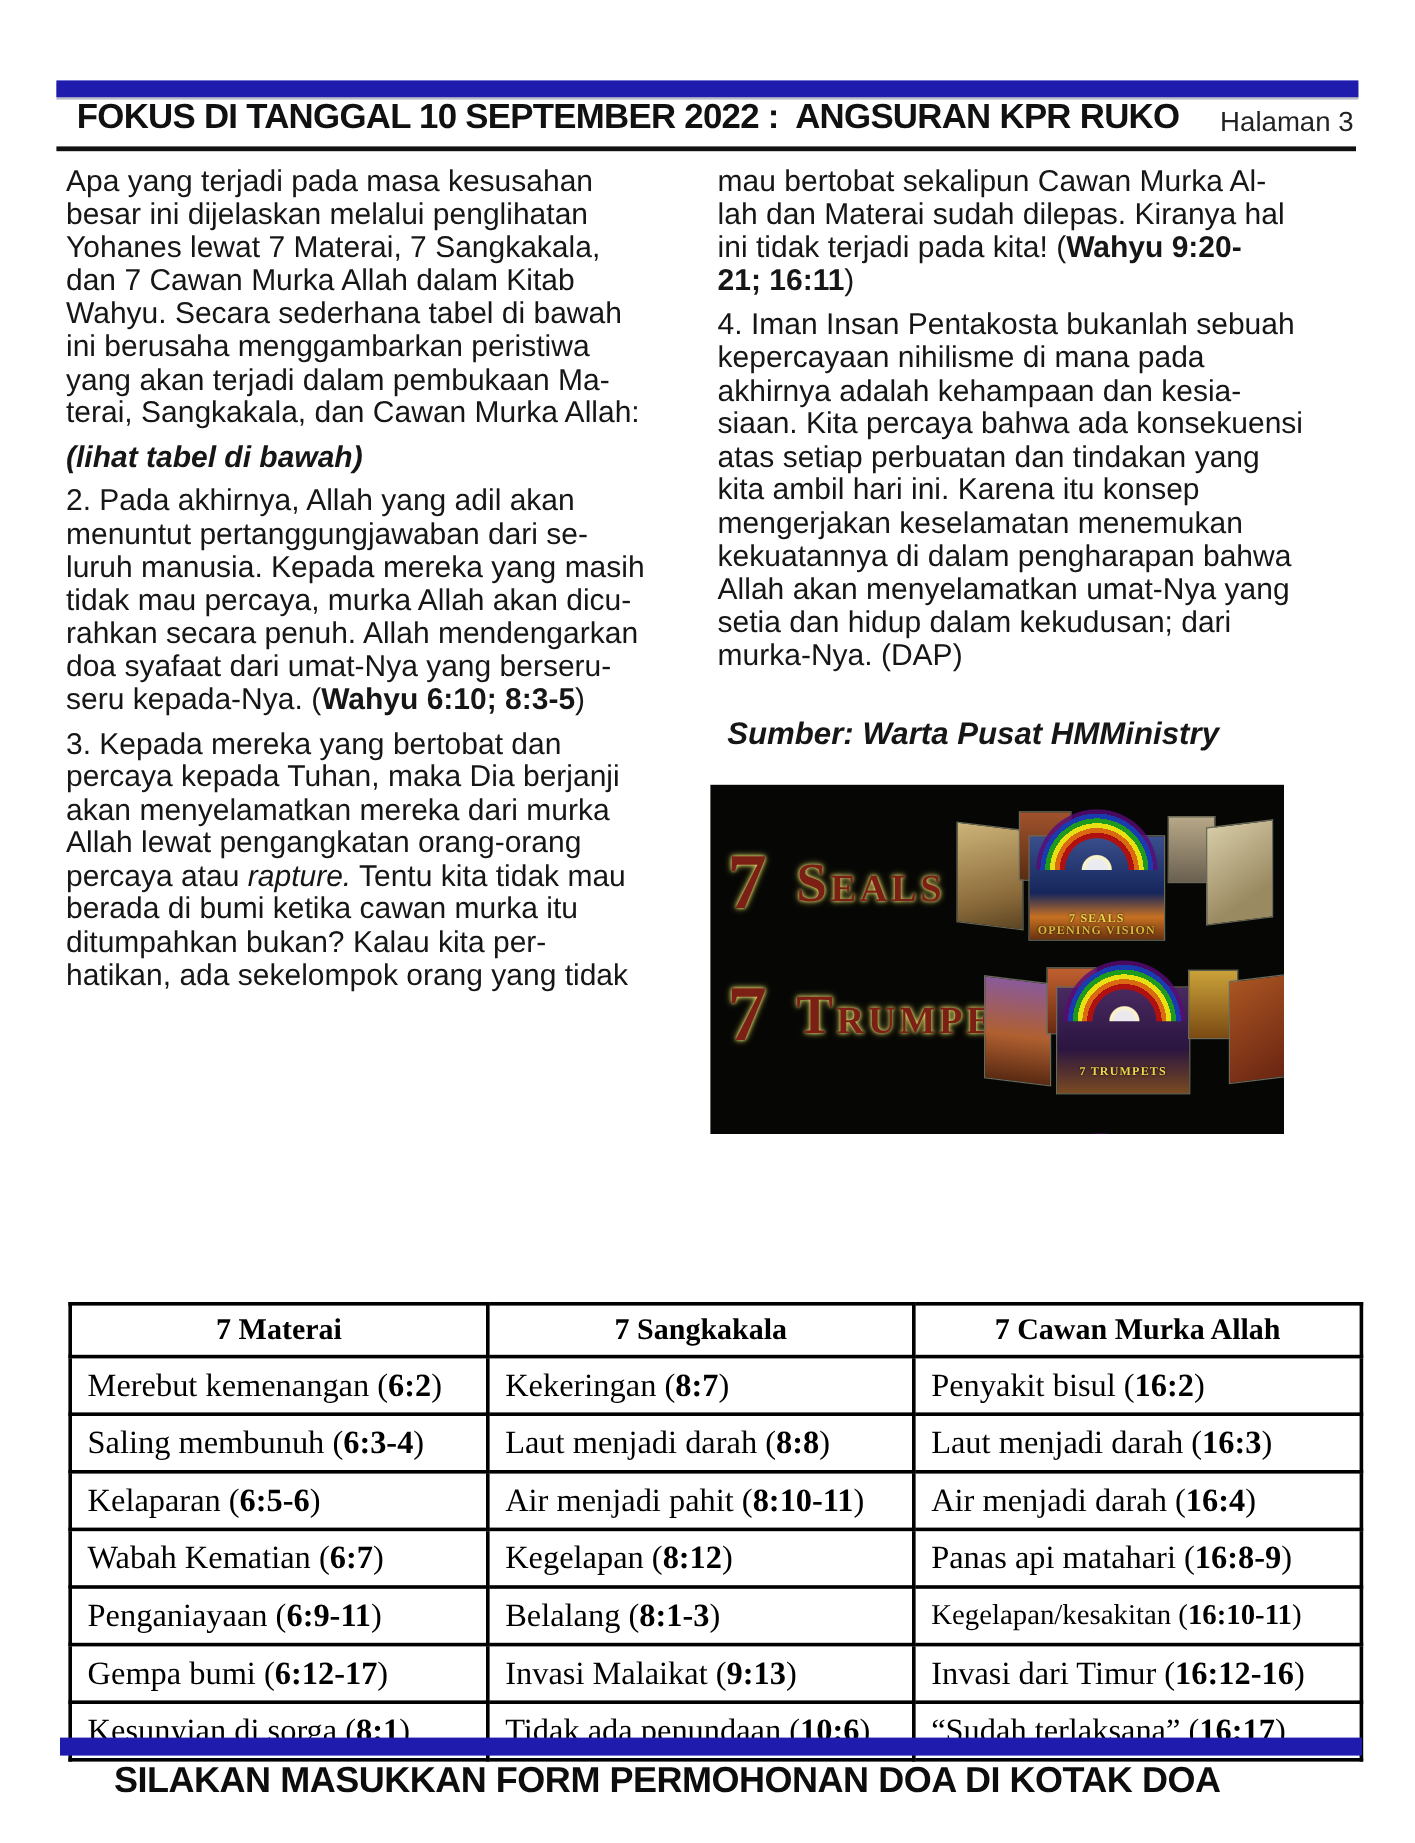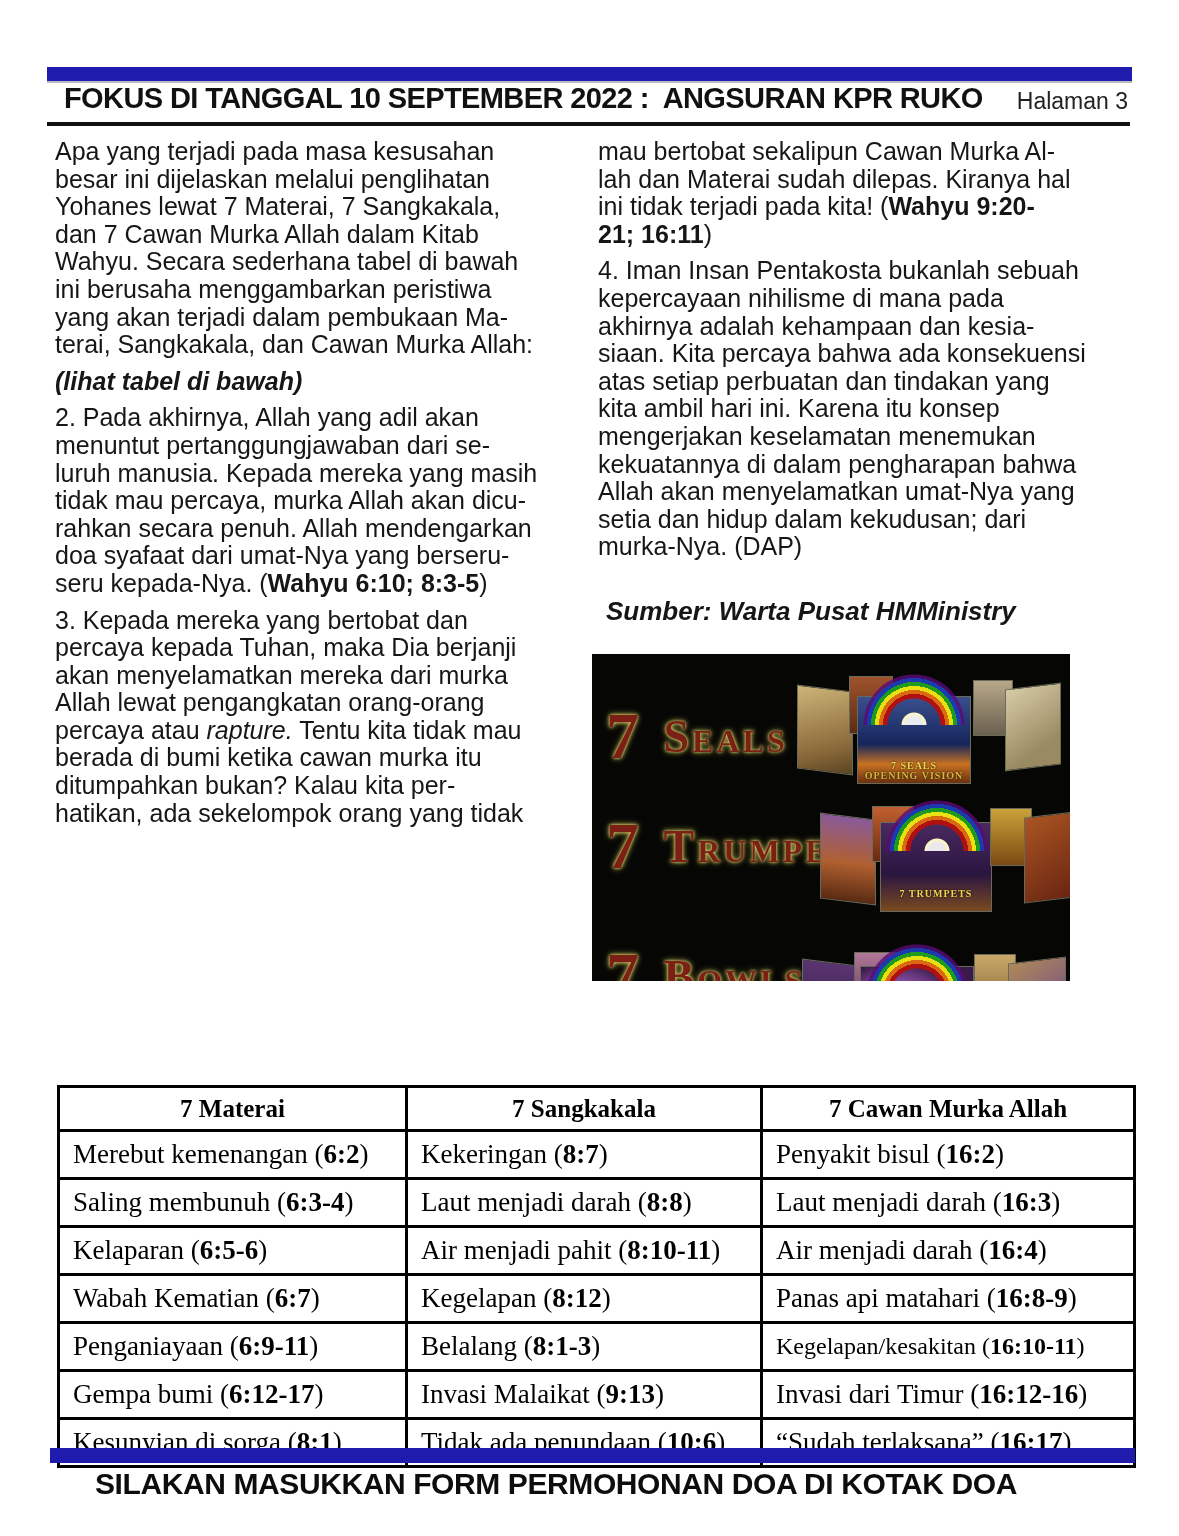--- a/index.html
+++ b/index.html
@@ -17,21 +17,21 @@
   
   .col{position:absolute;top:138px;width:532px;}
   .col-left{left:55px;}
   .col-right{left:598px;}
   .col p{margin:0 0 9px 0;font-size:25px;line-height:27.6px;white-space:pre-wrap;}
   .col p.note{font-weight:bold;font-style:italic;}
   .col p.source{margin-top:37px;font-size:26px;font-weight:bold;font-style:italic;padding-left:8px;}
   .col b{font-weight:bold;}
   .col i{font-style:italic;}
   
-  .figure{position:relative;margin:28px 0 0 -6px;width:478px;height:327px;background:#060605;overflow:hidden;}
+  .figure{position:relative;margin:28px 0 0 -6px;width:478px;height:291px;background:#060605;overflow:hidden;}
   .fig-row{position:absolute;left:0;width:478px;height:137px;}
   .fig-label{position:absolute;left:14px;white-space:nowrap;
      font-family:"Liberation Serif",serif;font-weight:bold;color:#7c1f15;
      text-shadow:0 0 3px #ece87e,0 0 6px #d6cf57,2px 2px 3px #000;}
   .fig-label .num{font-size:66px;line-height:60px;vertical-align:-6px;letter-spacing:4px;}
   .fig-label .word{font-size:46px;font-variant:small-caps;letter-spacing:3px;}
   .collage{position:absolute;}
   .panel{position:absolute;border:1px solid #6a6a5a;}
   .rainbow{position:absolute;border-radius:120px 120px 0 0;
      background:radial-gradient(circle at 50% 100%,rgba(255,255,255,.9) 0 8px,#fdf6c0 12px,

